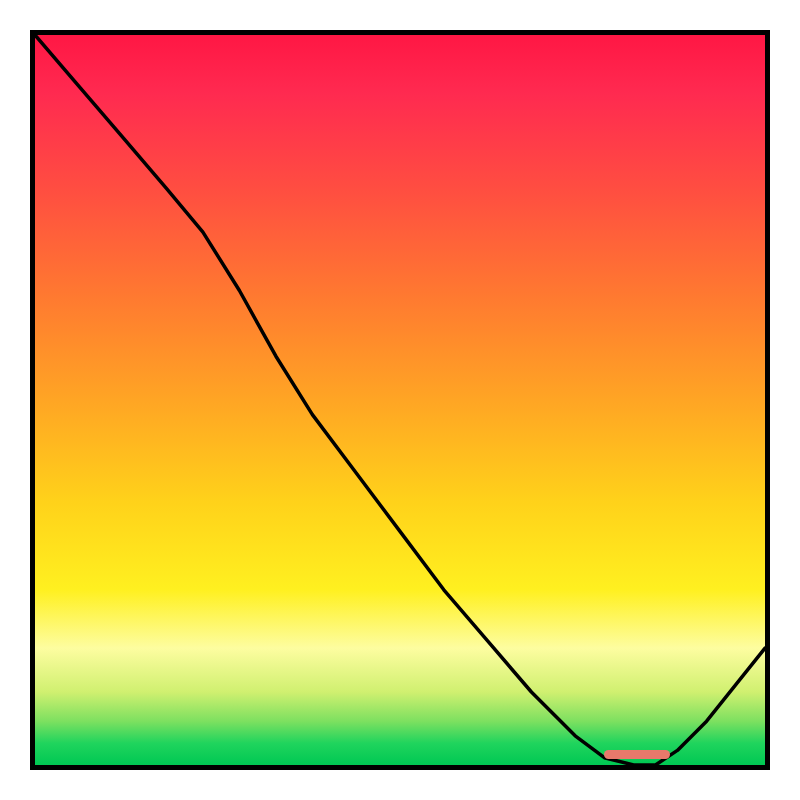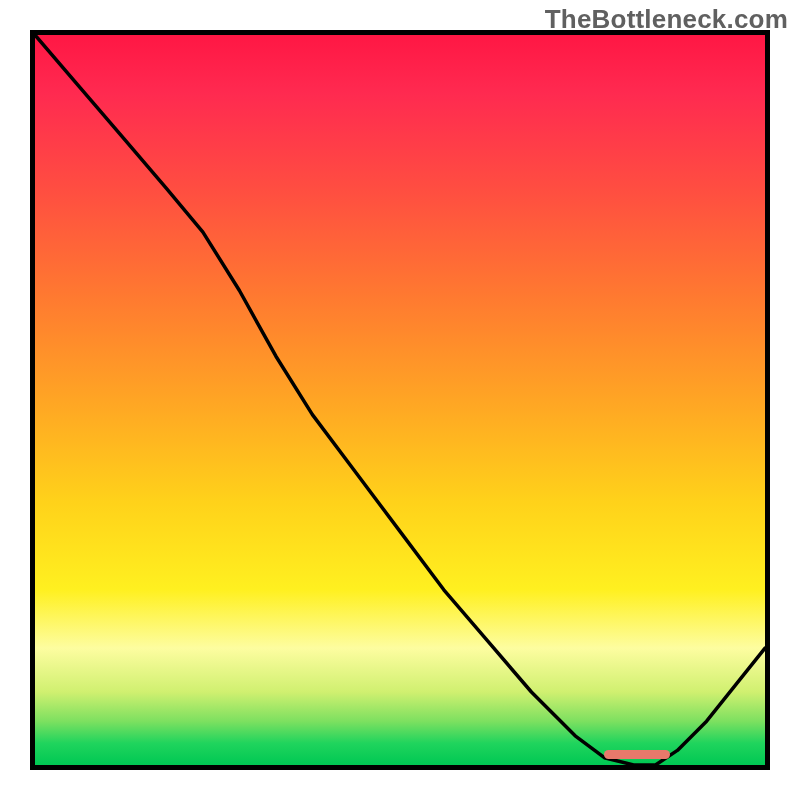--- a/index.html
+++ b/index.html
@@ -63,21 +63,20 @@
   }
   .marker {
     position: absolute;
     background: #e8796b;
     border-radius: 6px;
   }
 </style>
 </head>
 <body>
 <div class="container">
-  <div class="watermark">TheBottleneck.com</div>
 
   <div class="plot-area">
     <div class="gradient"></div>
 
     <svg class="curve" viewBox="0 0 730 730" preserveAspectRatio="none">
       <path id="curve-path" fill="none" stroke="#000" stroke-width="3.5" stroke-linejoin="round" stroke-linecap="round" d="M0.0 0.0 L43.8 51.1 L87.6 102.2 L131.4 153.3 L167.9 197.1 L204.4 255.5 L240.9 321.2 L277.4 379.6 L321.2 438.0 L365.0 496.4 L408.8 554.8 L452.6 605.9 L496.4 657.0 L540.2 700.8 L569.4 722.7 L598.6 730.0 L620.5 730.0 L642.4 715.4 L671.6 686.2 L700.8 649.7 L730.0 613.2"></path>
     </svg>
 
     <div id="marker" class="marker" style="left: 569.4px; width: 65.7px; top: 715.4px; height: 8.76px;"></div>
   </div>

